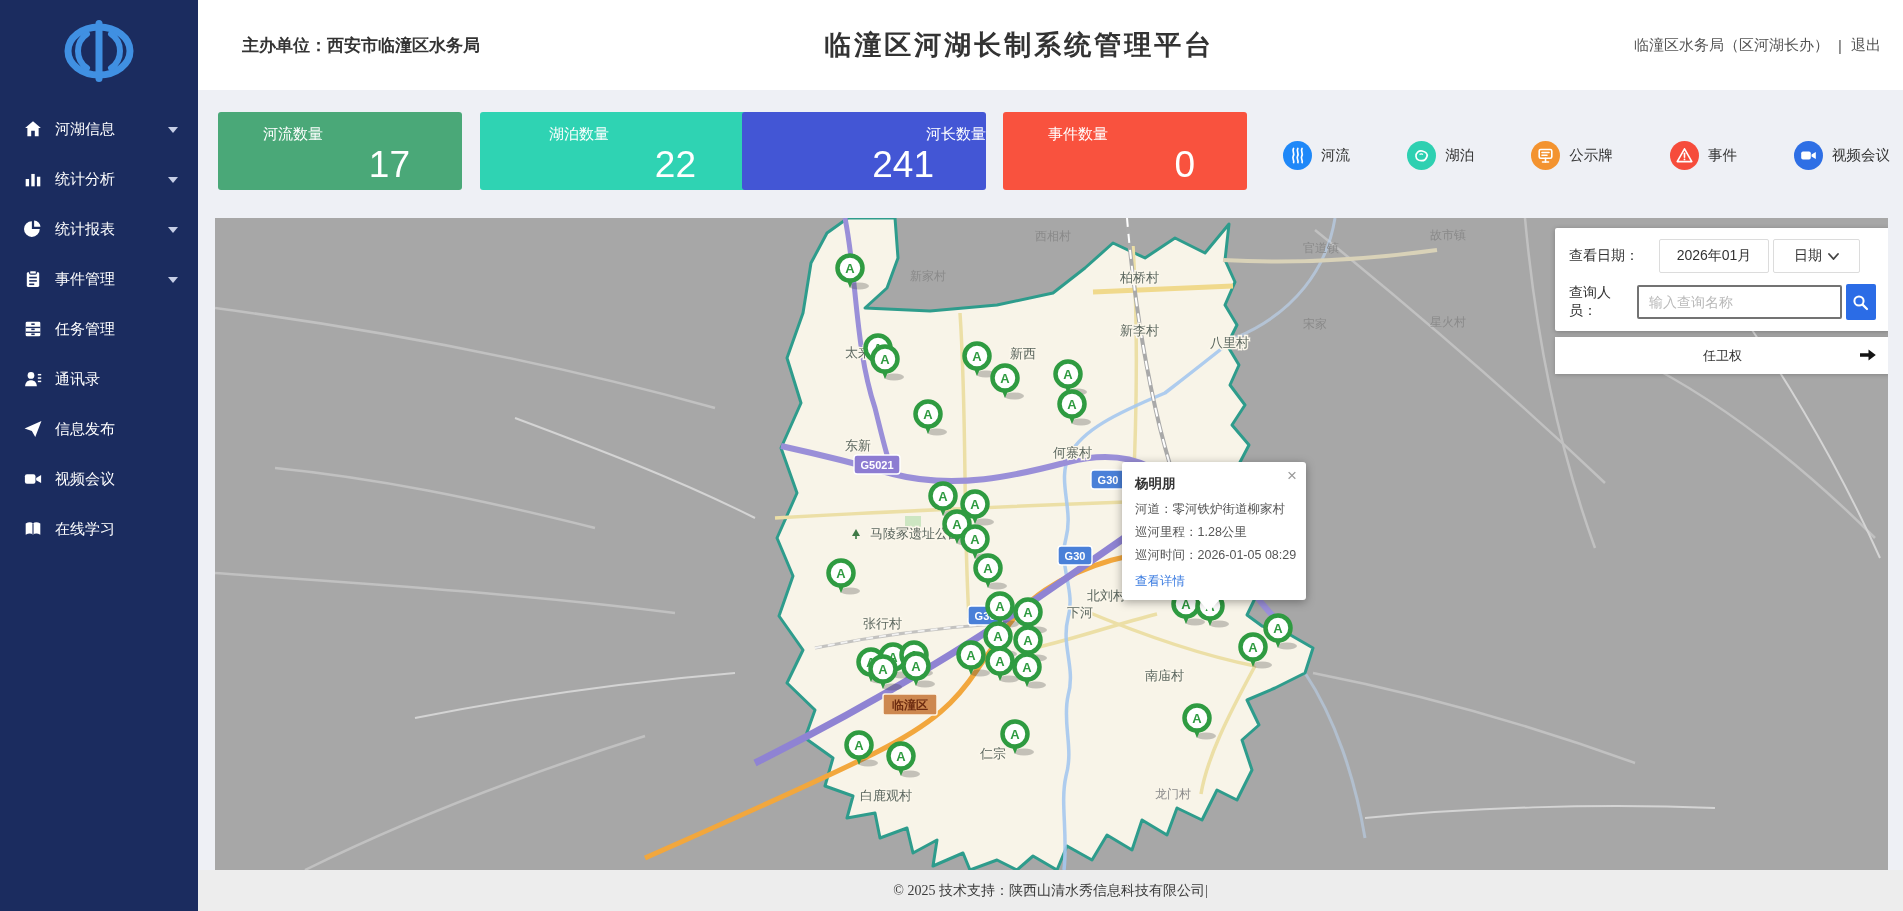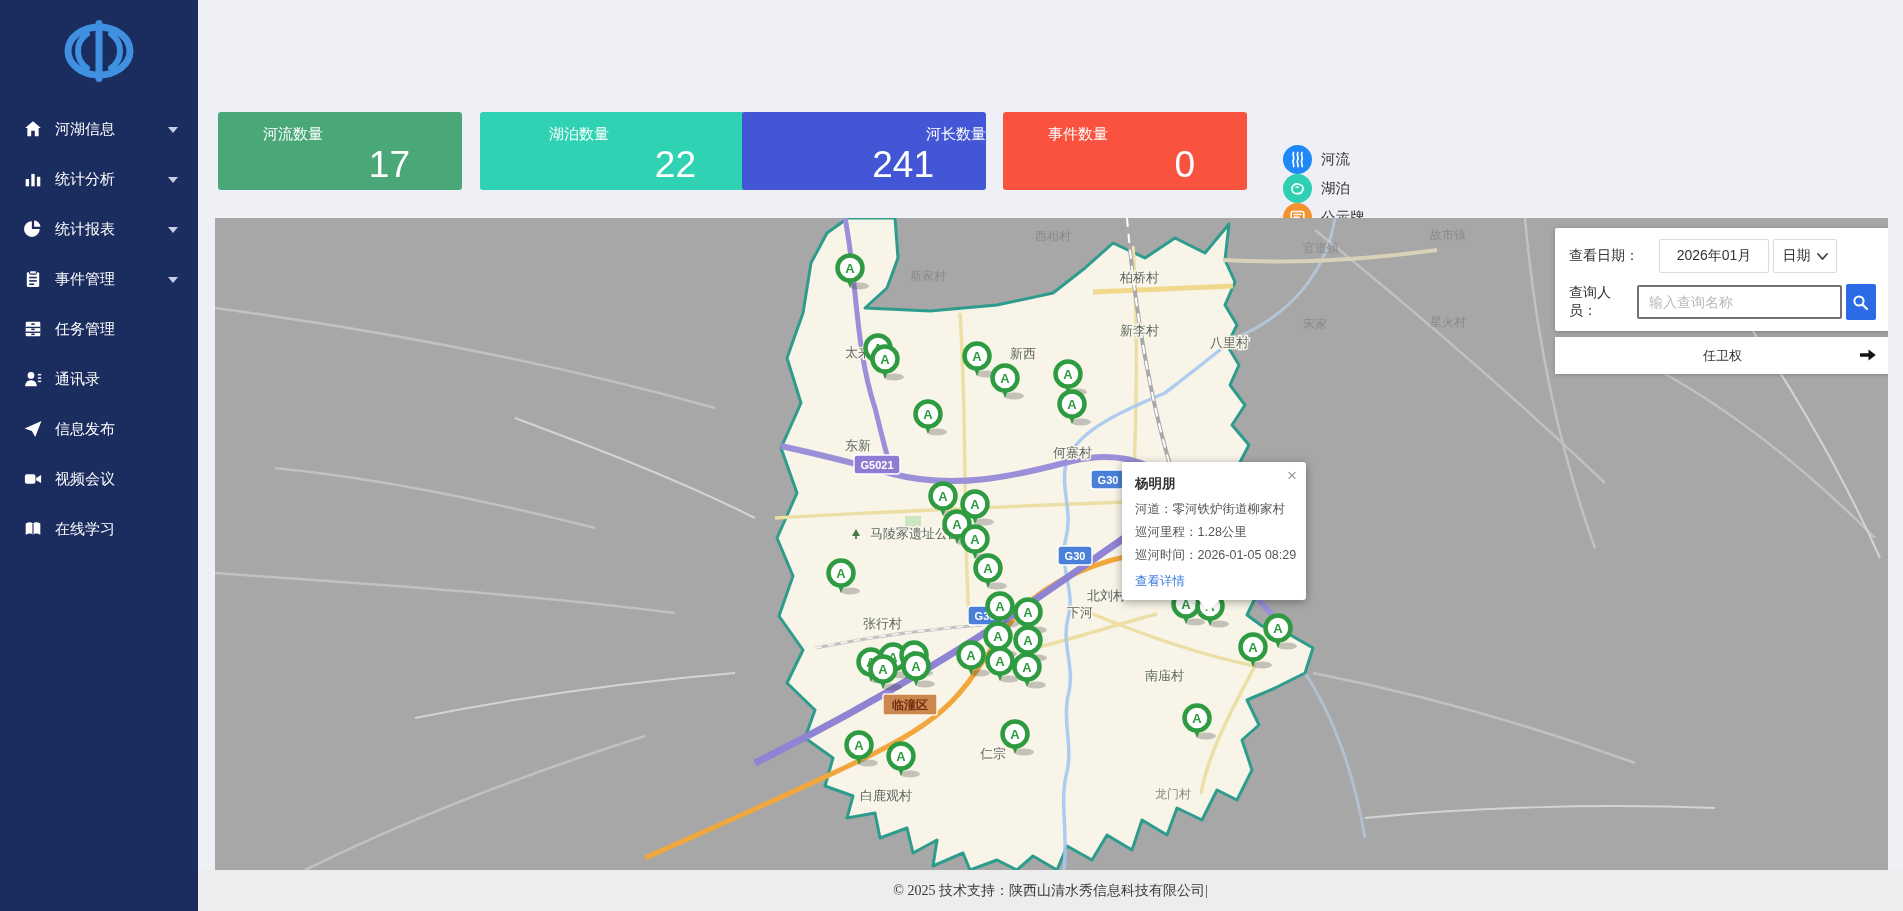--- a/index.html
+++ b/index.html
@@ -26,22 +26,22 @@
   .account{position:absolute;right:22px;top:0;height:90px;display:flex;align-items:center;gap:9px;
            font-size:15px;color:#555;}
   .logout{cursor:pointer;color:#555;text-decoration:none;}
 
   
   .stat-card{position:absolute;top:112px;width:244px;height:78px;border-radius:3px;color:#fff;}
   .stat-label{margin:13px 0 0 45px;font-size:15px;}
   .stat-value{position:absolute;right:52px;bottom:4px;font-size:37px;}
 
   
-  .quick{position:absolute;left:1283px;top:145px;width:607px;height:40px;
-         display:flex;align-items:flex-start;justify-content:space-between;flex-direction:column;}
+  .quick{position:absolute;left:1283px;top:130px;width:607px;height:40px;
+         display:flex;align-items:flex-end;justify-content:space-between;}
   .quick-item{display:flex;align-items:center;gap:9px;cursor:pointer;}
   .quick-circle{width:29px;height:29px;border-radius:50%;display:flex;align-items:center;justify-content:center;}
   .quick-circle svg{width:17px;height:17px;}
   .quick-label{font-size:14.5px;color:#333;}
 
   
   .map{position:absolute;left:215px;top:218px;width:1673px;height:652px;background:#a7a7a7;overflow:hidden;}
   .map svg.terrain{position:absolute;left:0;top:0;}
   text.lbl-in{font-size:13px;fill:#5c675f;paint-order:stroke;stroke:#faf6ea;stroke-width:3px;}
   text.lbl-out{font-size:12px;fill:#8a8a8a;}
@@ -52,21 +52,21 @@
 
   
   .filter-panel{position:absolute;left:1340px;top:10px;width:335px;height:103px;background:#fff;border-radius:2px;
                 box-shadow:0 1px 5px rgba(0,0,0,.25);box-sizing:border-box;padding:11px 14px;
                 display:flex;flex-direction:column;justify-content:space-between;z-index:25;}
   .f-row{display:flex;align-items:center;}
   .f-label{width:90px;font-size:14px;color:#333;}
   .box{height:34px;border:1px solid #dcdcdc;border-radius:2px;box-sizing:border-box;
        display:flex;align-items:center;justify-content:center;font-size:14px;color:#333;background:#fff;}
   .date-value{width:110px;cursor:pointer;}
-  .date-mode{width:64px;margin-left:4px;gap:6px;cursor:pointer;}
+  .date-mode{width:87px;margin-left:4px;gap:6px;cursor:pointer;}
   .person-input{flex:1;height:34px;border:2px solid #737373;border-radius:2px;box-sizing:border-box;
                 padding:0 10px;font-size:14px;color:#333;outline:none;font-family:inherit;}
   .person-input::placeholder{color:#b9b9b9;}
   .search-btn{width:36px;height:36px;margin-left:4px;background:#2b6ce6;border:none;border-radius:2px;
               display:flex;align-items:center;justify-content:center;cursor:pointer;}
 
   .person-bar{position:absolute;left:1340px;top:119px;width:335px;height:37px;background:#fff;z-index:25;
               display:flex;align-items:center;justify-content:center;font-size:13px;color:#333;
               box-shadow:0 1px 4px rgba(0,0,0,.2);cursor:pointer;}
   .person-bar .arrow{position:absolute;right:13px;top:11px;}
@@ -192,20 +192,29 @@
             <svg viewBox="0 0 16 16" fill="#fff">
               <path d="M1.5 3 C4.3 1.6 6.5 1.7 8 3.2 C9.5 1.7 11.7 1.6 14.5 3 V13 C11.7 11.6 9.5 11.7 8 13.2 C6.5 11.7 4.3 11.6 1.5 13 Z"></path>
               <path d="M8 3.2 V13.2" stroke="#1b2c5f" stroke-width="1"></path>
             </svg>
           </span>
           <span>在线学习</span>
         </div>
       </nav>
   </aside>
 
+  <header class="header">
+    <div class="sponsor">主办单位：西安市临潼区水务局</div>
+    <h1 class="title">临潼区河湖长制系统管理平台</h1>
+    <div class="account">
+      <span>临潼区水务局（区河湖长办）</span>
+      <span>|</span>
+      <a class="logout">退出</a>
+    </div>
+  </header>
 
   <section id="stats">
       <div class="stat-card" style="left: 218px; background: rgb(74, 168, 120);">
         <div class="stat-label">河流数量</div>
         <div class="stat-value">17</div>
       </div>
       <div class="stat-card" style="left: 480px; background: rgb(47, 211, 179); padding-left: 24px;">
         <div class="stat-label">湖泊数量</div>
         <div class="stat-value">22</div>
       </div>

